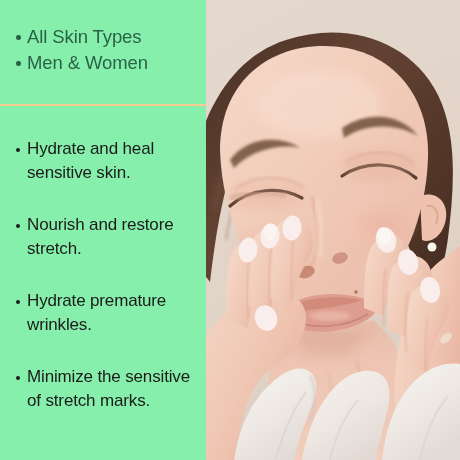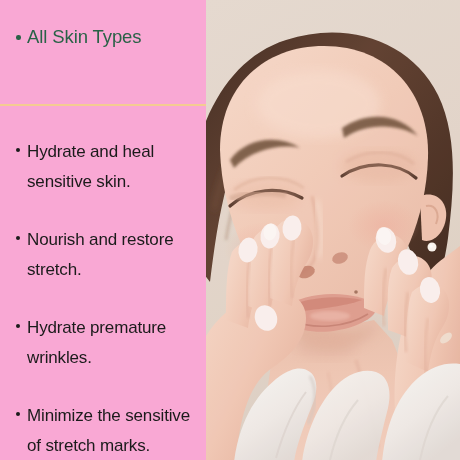--- a/index.html
+++ b/index.html
@@ -19,21 +19,21 @@
     overflow: hidden;
     background: #FDF0E8;
     display: flex;
   }
 
   
   .left-panel {
     position: relative;
     width: 206px;
     height: 460px;
-    background: #f9a8d4;
+    background: #86efac;
     flex: 0 0 206px;
     box-sizing: border-box;
     overflow: hidden;
   }
 
   .header-list {
     position: absolute;
     top: 24px;
     left: 16px;
     right: 8px;
@@ -86,21 +86,21 @@
     height: 4px;
     border-radius: 50%;
     background: #1B1B1B;
     margin-top: 11px;
     margin-right: 7px;
   }
 
   .benefit .text {
     color: #1B1B1B;
     font-size: 17px;
-    line-height: 30px;
+    line-height: 24px;
     letter-spacing: -0.15px;
   }
 
   
   .photo-panel {
     position: relative;
     width: 254px;
     height: 460px;
     flex: 0 0 254px;
     overflow: hidden;
@@ -117,20 +117,24 @@
 <body>
 
 <div class="card">
 
   <div class="left-panel">
 
     <div class="header-list">
       <div class="header-item">
         <span class="dot"></span>
         <span>All Skin Types</span>
+      </div>
+      <div class="header-item">
+        <span class="dot"></span>
+        <span>Men &amp; Women</span>
       </div>
     </div>
 
     <div class="divider"></div>
 
     <div class="benefits">
       <div class="benefit">
         <span class="dot"></span>
         <span class="text">Hydrate and heal sensitive skin.</span>
       </div>

